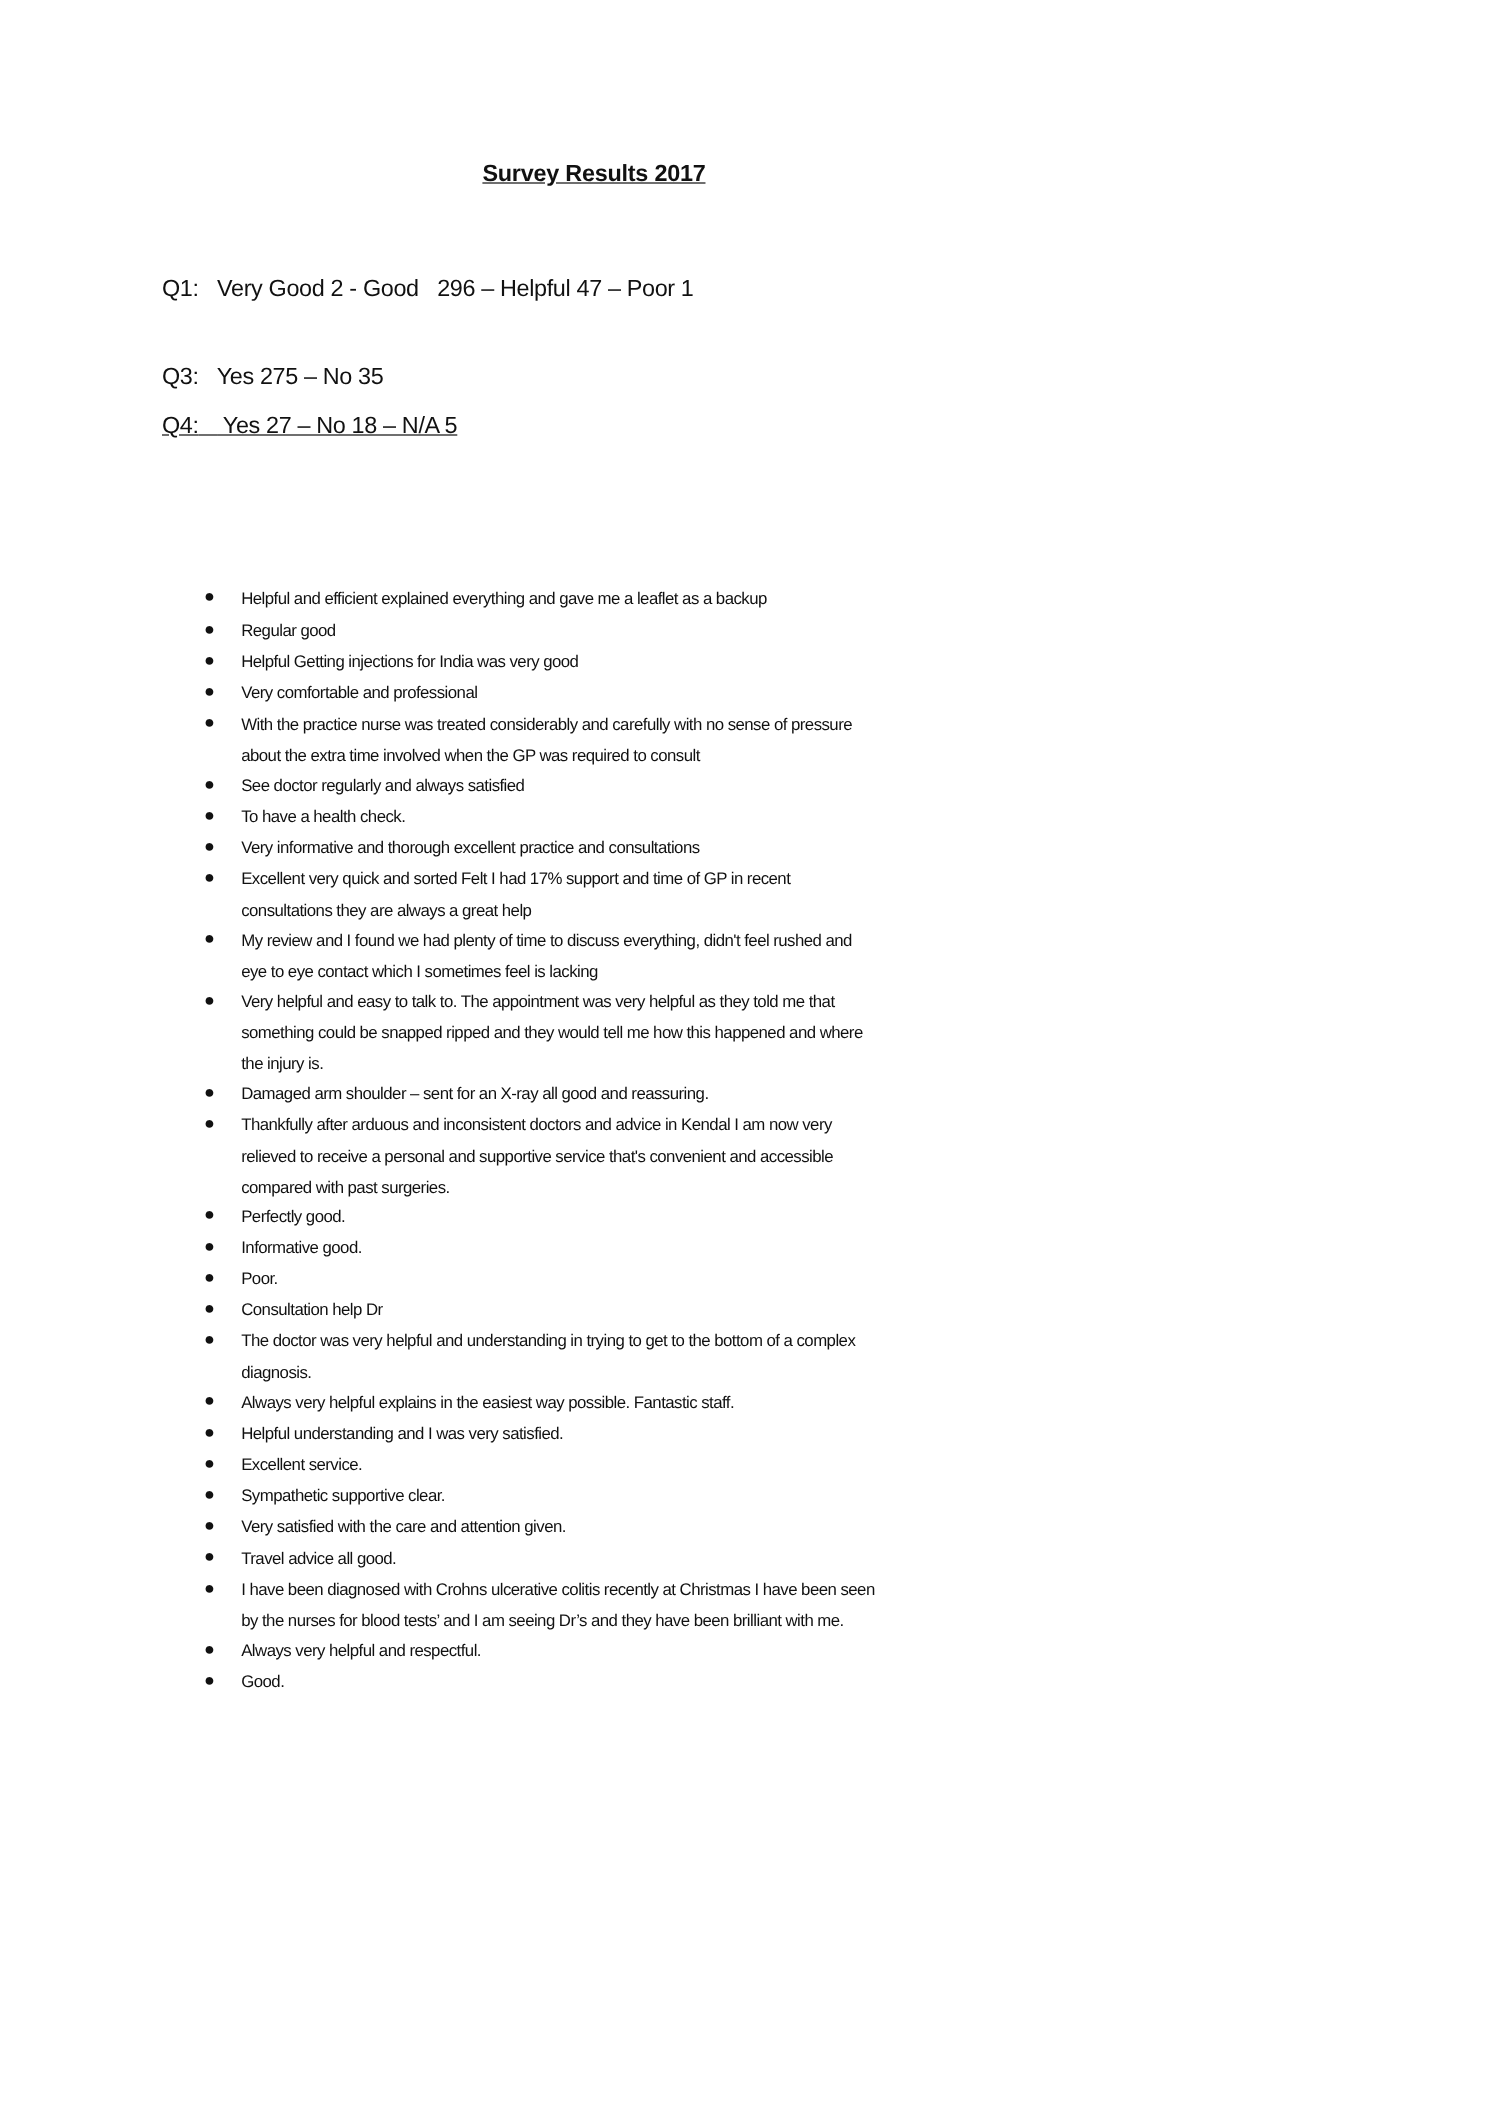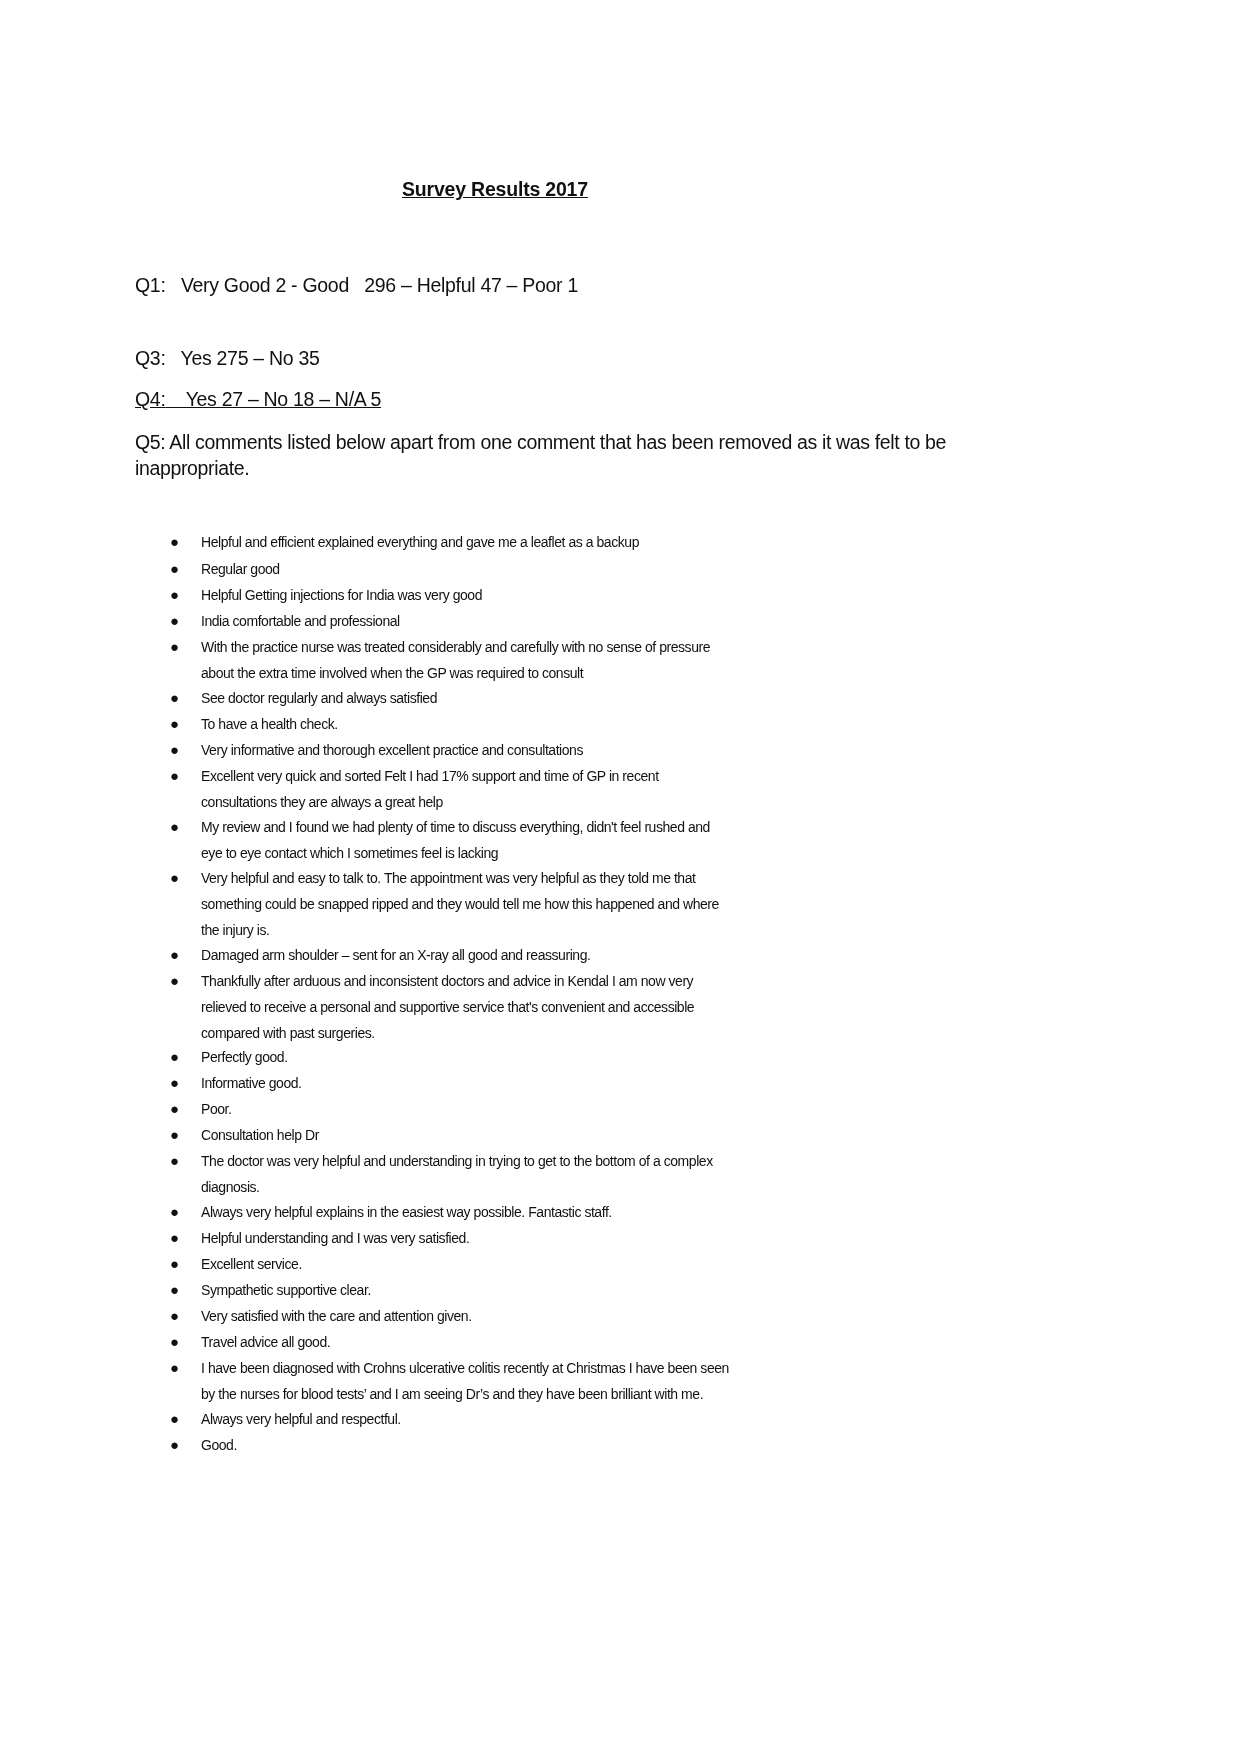--- a/index.html
+++ b/index.html
@@ -1,18 +1,18 @@
 <!DOCTYPE html>
 <html><head>
   <meta charset="utf-8">
   <style>
     html, body { margin: 0; padding: 0; background: #ffffff; }
     body { width: 1241px; height: 1754px; position: relative; overflow: hidden;
       font-family: "Liberation Sans", "DejaVu Sans", sans-serif; color: #111; }
-    .page { position: absolute; left: 0; top: 0; width: 1241px; height: 1284px; margin-top: 44px; }
+    .page { position: absolute; left: 0; top: 0; width: 1241px; height: 1284px; }
     .title { position: absolute; left: 402px; top: 134px; font-size: 19.5px; font-weight: bold;
       text-decoration: underline; letter-spacing: -0.2px; white-space: nowrap; }
     .q { position: absolute; left: 135px; font-size: 19.5px; white-space: pre; letter-spacing: -0.3px; }
     .q5 { position: absolute; left: 135px; top: 385px; width: 840px; font-size: 19.5px;
       line-height: 26px; letter-spacing: -0.35px; }
     .list { position: absolute; left: 0; top: 0; }
     .li { position: absolute; left: 0; width: 1100px; }
     .bullet { position: absolute; left: 170px; font-size: 15px; line-height: 26px; }
     .text { position: absolute; left: 201px; width: 780px; font-size: 14px; line-height: 26px;
       letter-spacing: -0.45px; white-space: pre-line; }
@@ -20,38 +20,37 @@
 </head>
 <body>
 
 <div class="page">
   <div class="title">Survey Results 2017</div>
 
   <div class="q" style="top:230px;"><span>Q1:</span>   <span>Very Good 2 - Good   296 – Helpful 47 – Poor 1</span></div>
   <div class="q" style="top:303px;"><span>Q3:</span>   <span>Yes 275 – No 35</span></div>
   <div class="q" style="top:344px;text-decoration:underline;"><span>Q4:</span>   <span> Yes 27 – No 18 – N/A 5</span></div>
 
-  <div class="q5">Q5: All comments listed below apart from one comment that has been removed as it was felt to be inappropriate.</div>
 
   <div class="list" id="comments-list">
       <div class="li" style="top: 485px;">
         <span class="bullet">●</span>
         <span class="text">Helpful and efficient explained everything and gave me a leaflet as a backup</span>
       </div>
       <div class="li" style="top: 512px;">
         <span class="bullet">●</span>
         <span class="text">Regular good</span>
       </div>
       <div class="li" style="top: 538px;">
         <span class="bullet">●</span>
         <span class="text">Helpful Getting injections for India was very good</span>
       </div>
       <div class="li" style="top: 564px;">
         <span class="bullet">●</span>
-        <span class="text">India comfortable and professional</span>
+        <span class="text">Very comfortable and professional</span>
       </div>
       <div class="li" style="top: 590px;">
         <span class="bullet">●</span>
         <span class="text">With the practice nurse was treated considerably and carefully with no sense of pressure
 about the extra time involved when the GP was required to consult</span>
       </div>
       <div class="li" style="top: 641px;">
         <span class="bullet">●</span>
         <span class="text">See doctor regularly and always satisfied</span>
       </div>

